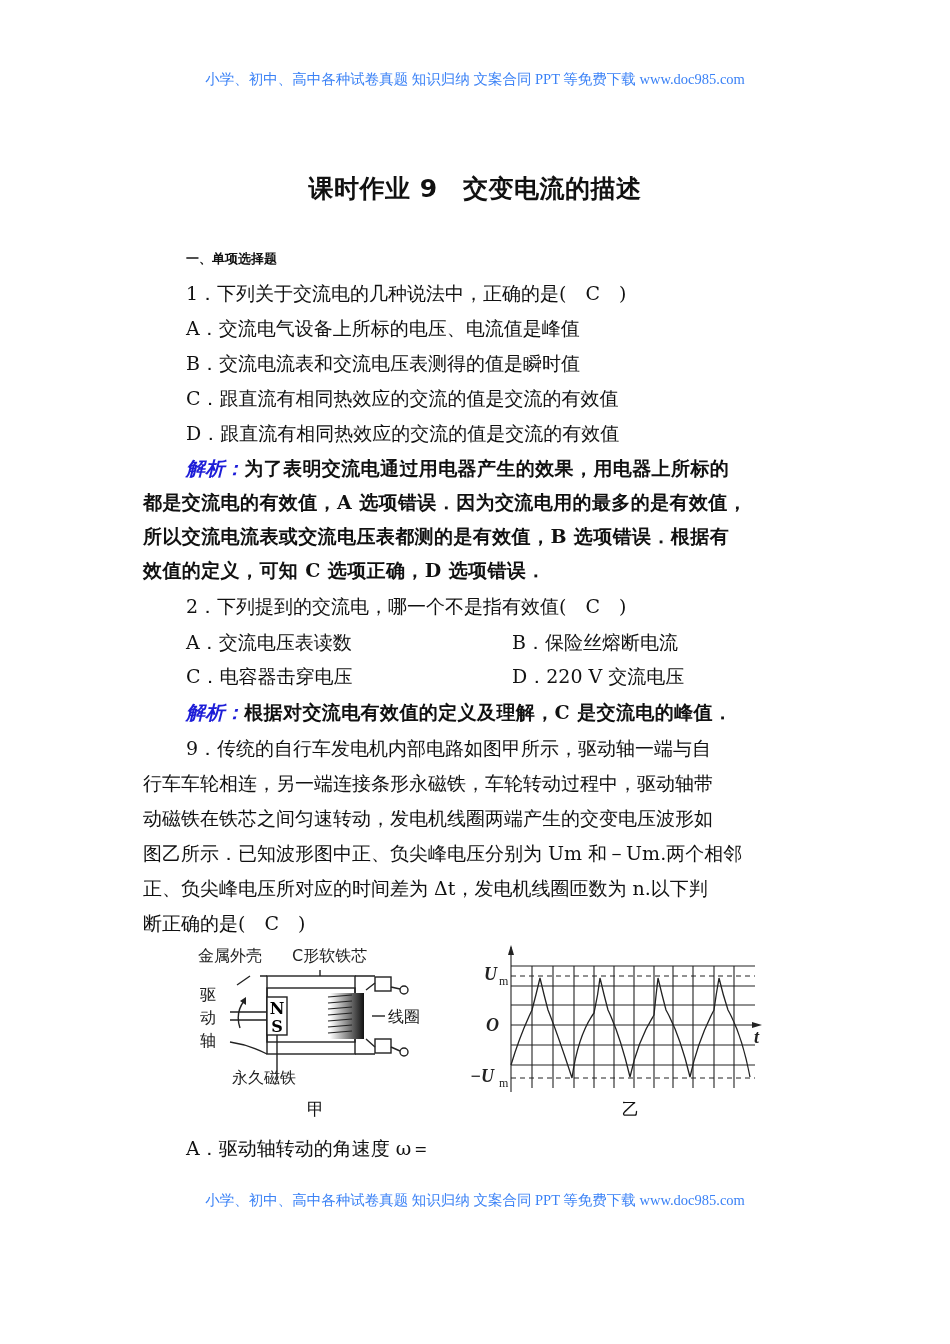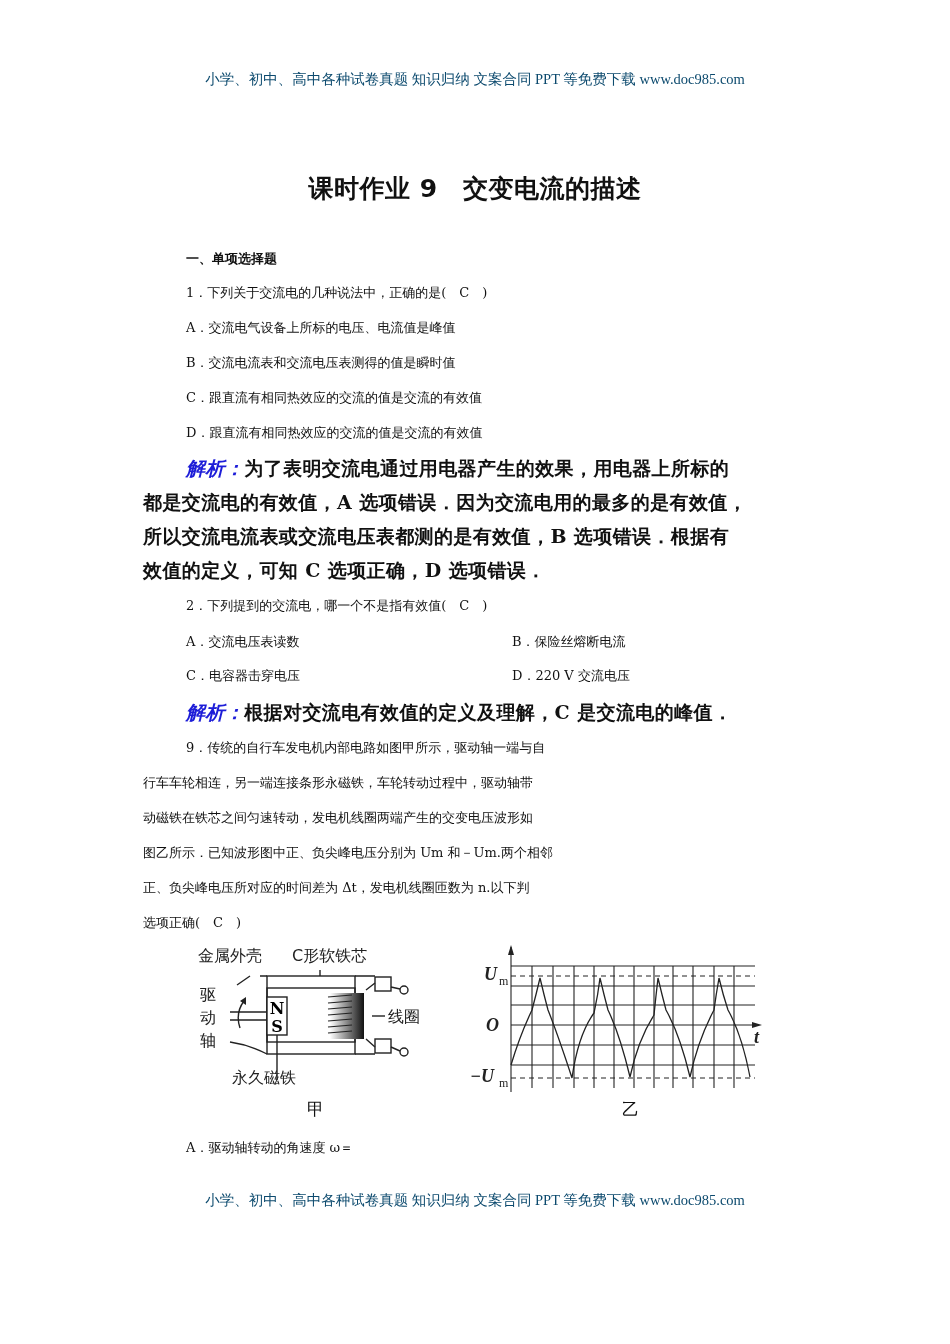--- a/index.html
+++ b/index.html
@@ -1,22 +1,22 @@
 <!DOCTYPE html>
 <html><head>
 <meta charset="utf-8">
 <style>
   html, body { margin:0; padding:0; background:#fff; }
   body { width:950px; height:1344px; position:relative; overflow:hidden;
          font-family:"DejaVu Serif","Liberation Serif",serif; color:#111; }
   .hdr { position:absolute; left:0; width:950px; text-align:center;
-         font-family:"Liberation Serif",serif; font-size:14.5px; color:#0c4a6e; }
+         font-family:"Liberation Serif",serif; font-size:14.5px; color:#3b82f6; }
   .title { position:absolute; top:172px; left:0; width:950px; text-align:center;
            font-family:"DejaVu Sans","Liberation Sans",sans-serif; font-weight:bold; font-size:25px; letter-spacing:0.5px; }
-  .line { position:absolute; left:186px; font-size:13px; white-space:nowrap; line-height:24px; }
+  .line { position:absolute; left:186px; font-size:19px; white-space:nowrap; line-height:24px; }
   .line.full { left:143px; }
   .sec { font-family:"DejaVu Sans","Liberation Sans",sans-serif; font-weight:bold; font-size:13px; }
   .ana { font-family:"DejaVu Serif",serif; font-size:19px; font-weight:bold; letter-spacing:0.4px; }
   .lbl { color:#1d1dd8; font-family:"DejaVu Sans",sans-serif; font-weight:bold;font-style:italic; }
   .col2 { position:absolute; left:512px; }
   .fig { position:absolute; }
   .cap { position:absolute; font-family:"DejaVu Sans",sans-serif; font-size:17px; }
 </style>
 </head>
 <body>
@@ -47,21 +47,21 @@
 <div class="line col2" style="top:664px">D．220 V 交流电压</div>
 <div class="line ana" style="top:700px">
   <span class="lbl">解析：</span><span>根据对交流电有效值的定义及理解，C 是交流电的峰值．</span>
 </div>
 
 <div class="line" style="top:736px">9．传统的自行车发电机内部电路如图甲所示，驱动轴一端与自</div>
 <div class="line full" style="top:771px">行车车轮相连，另一端连接条形永磁铁，车轮转动过程中，驱动轴带</div>
 <div class="line full" style="top:806px">动磁铁在铁芯之间匀速转动，发电机线圈两端产生的交变电压波形如</div>
 <div class="line full" style="top:841px">图乙所示．已知波形图中正、负尖峰电压分别为 Um 和－Um.两个相邻</div>
 <div class="line full" style="top:876px">正、负尖峰电压所对应的时间差为 Δt，发电机线圈匝数为 n.以下判</div>
-<div class="line full" style="top:911px">选项正确(　C　)</div>
+<div class="line full" style="top:911px">断正确的是(　C　)</div>
 
 <svg class="fig" style="left:180px;top:935px" width="280" height="190" viewBox="0 0 280 190">
   <g stroke="#222" stroke-width="1.4" fill="none">
     <rect x="87" y="41" width="88" height="78"></rect>
     <rect x="87" y="53" width="88" height="54"></rect>
     <path d="M70 41 L57 50 M87 41 L80 41"></path>
     <path d="M175 41 L195 41 M175 119 L195 119"></path>
     <rect x="195" y="42" width="16" height="14"></rect>
       <rect x="195" y="104" width="16" height="14"></rect>
     <path d="M211 52 L220 54 M211 112 L220 116"></path>

